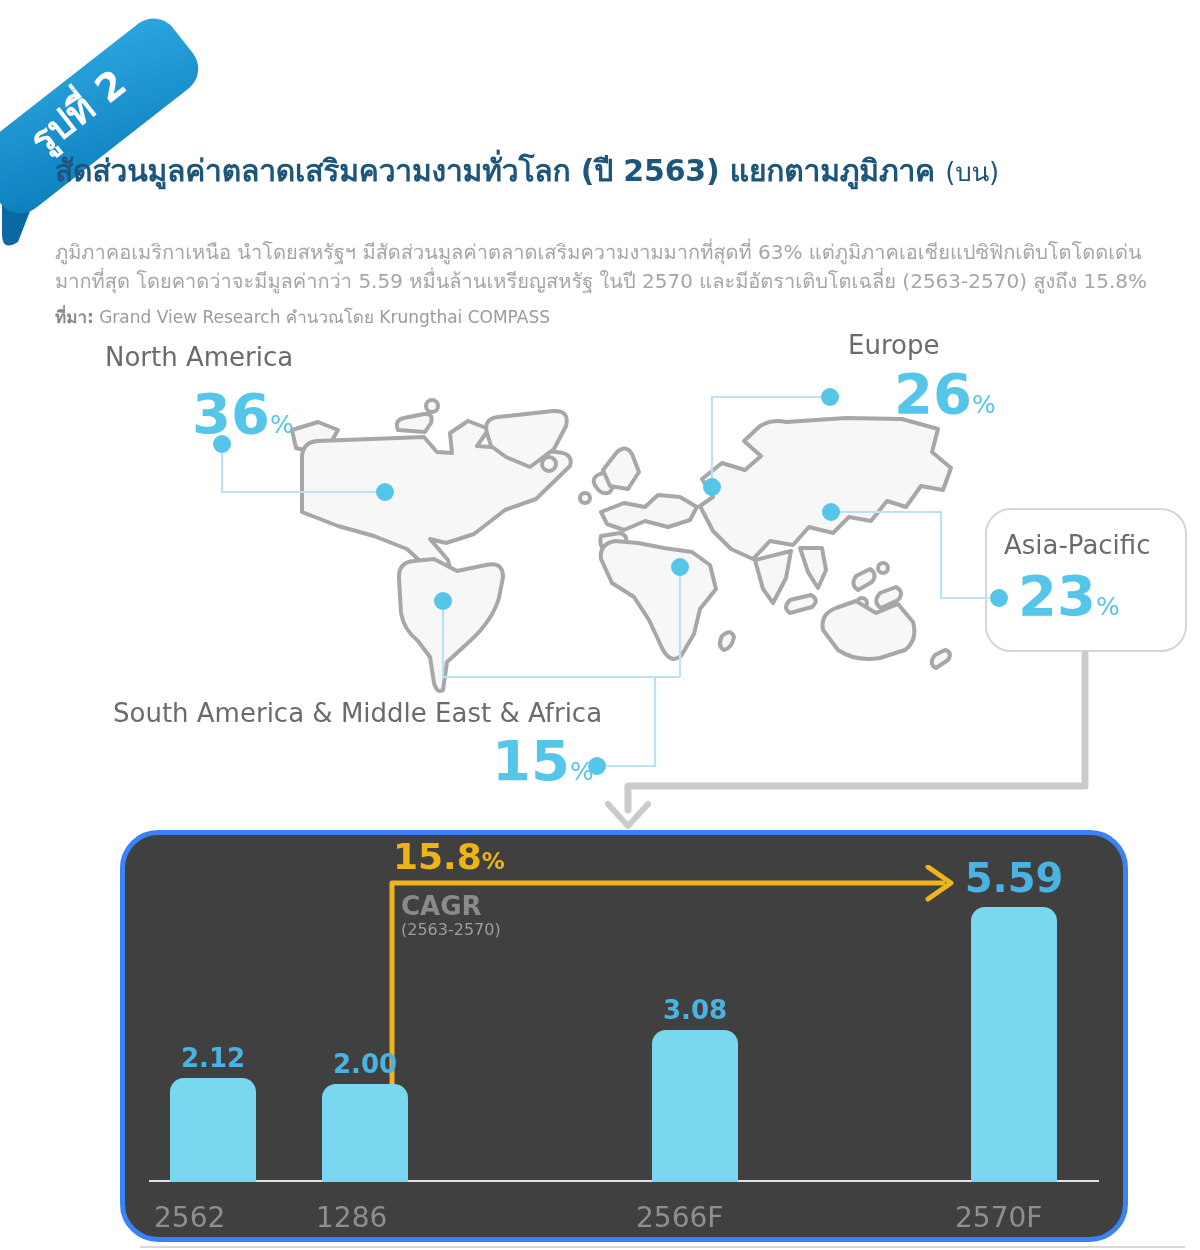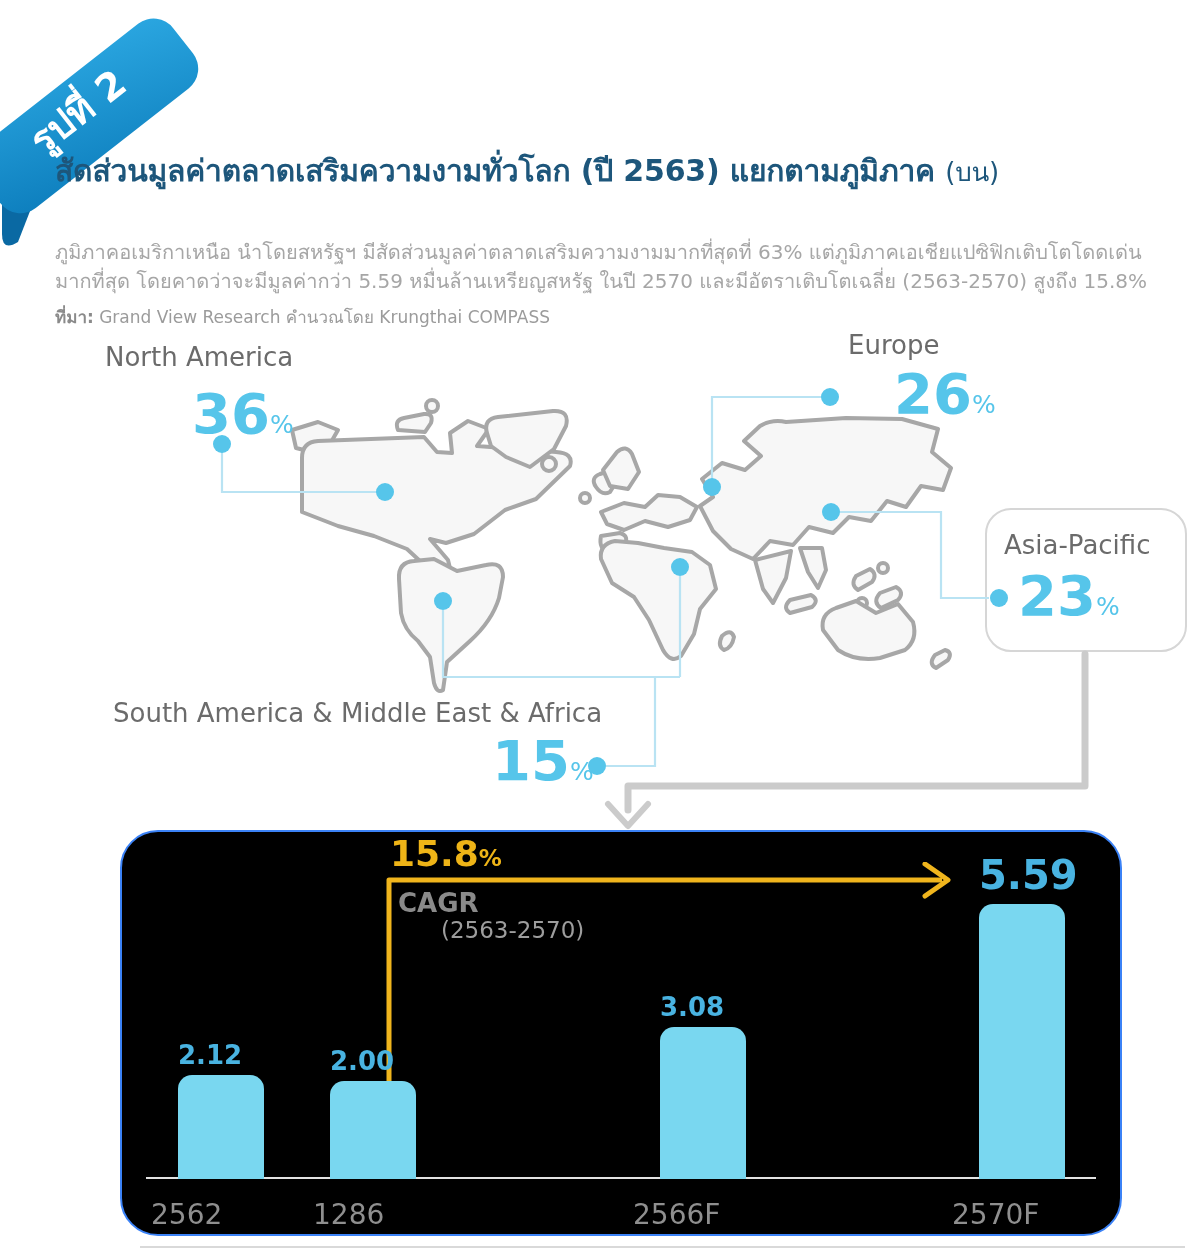--- a/index.html
+++ b/index.html
@@ -15,31 +15,31 @@
   .source b{color:#8a8a8a;font-weight:700;}
 
   
   .region-name{color:#6b6b6b;font-size:26px;font-weight:500;white-space:nowrap;}
   .region-pct{color:#56c5ea;font-size:56px;font-weight:600;line-height:1;white-space:nowrap;}
   .region-pct .unit{font-size:25px;font-weight:500;}
   .dot{width:18px;height:18px;border-radius:50%;background:#56c5ea;}
   .ap-box{width:198px;height:140px;background:#fff;border:2px solid #d6d6d6;border-radius:26px;}
 
   
-  .panel{left:120px;top:830px;width:998px;height:402px;border:2px solid #3b82f6;border-radius:38px;background:#000000;}
+  .panel{left:120px;top:830px;width:998px;height:402px;border:5px solid #3b82f6;border-radius:38px;background:#404040;}
   .baseline{left:24px;top:345px;width:950px;height:0;border-top:2px solid #e2e2e2;}
-  .bar-slot{bottom:55px;width:64px;display:flex;flex-direction:column;align-items:flex-start;justify-content:flex-end;}
+  .bar-slot{bottom:55px;width:64px;display:flex;flex-direction:column;align-items:center;justify-content:flex-end;}
   .bar-value{color:#49b3e1;font-size:26px;font-weight:600;margin-bottom:5px;white-space:nowrap;}
   .bar-value.big{font-size:40px;font-weight:700;margin-bottom:6px;}
   .bar{width:86px;background:#79d7f0;border-radius:14px 14px 0 0;}
   .x-label{top:366px;width:140px;text-align:left;color:#8f8f8f;font-size:28px;font-weight:500;}
   .cagr-value{color:#eeb417;font-size:36px;font-weight:700;line-height:1;white-space:nowrap;}
   .cagr-value .unit{font-size:23px;}
   .cagr-word{color:#8a8a8a;font-size:26px;font-weight:600;line-height:1.05;}
-  .cagr-period{color:#9d9d9d;font-size:23px;font-weight:400;margin-left:43px;}
+  .cagr-period{color:#9d9d9d;font-size:16px;font-weight:400;}
   svg{display:block;}
 </style>
 </head>
 <body>
 
 <div id="stage">
 
   <svg class="abs" style="left:0;top:0;" width="210" height="250" viewBox="0 0 210 250">
     <defs>
       <linearGradient id="rg" x1="0" y1="1" x2="1" y2="0">

